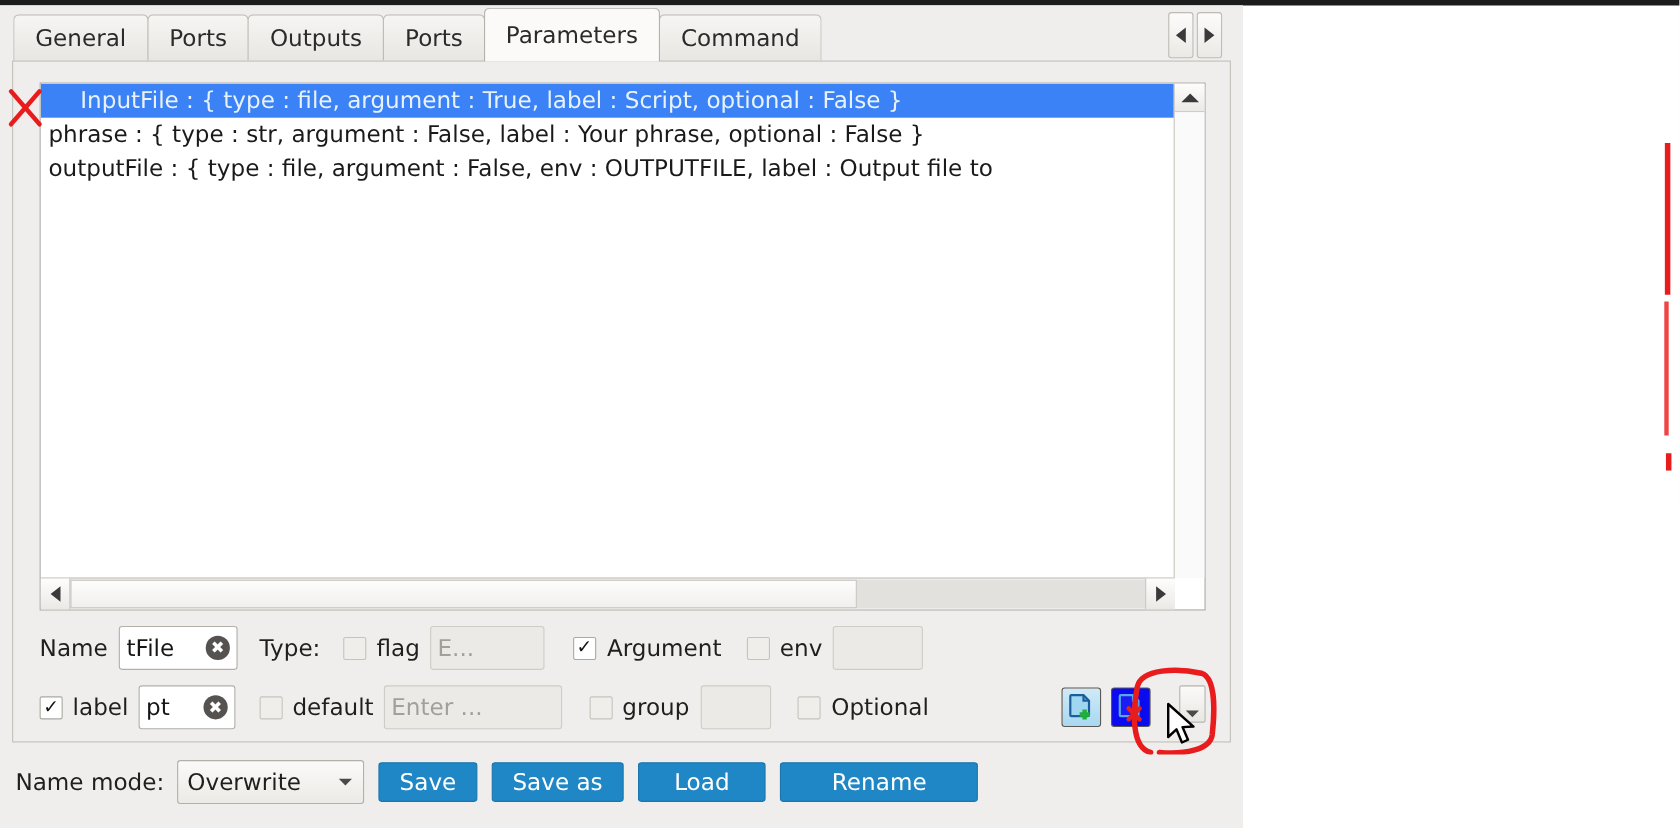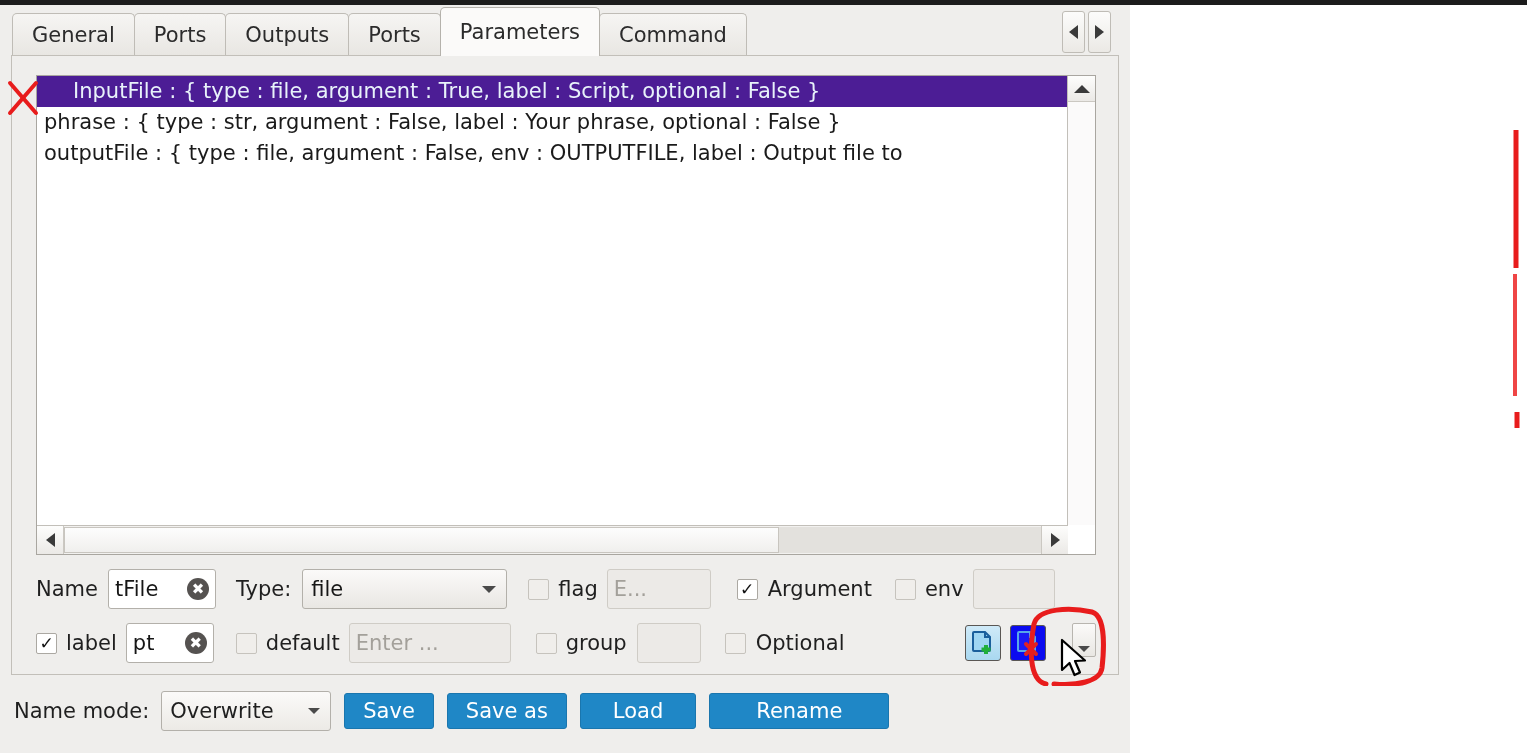--- a/index.html
+++ b/index.html
@@ -110,21 +110,21 @@
   .listrow {
     height: 31px;
     line-height: 31px;
     padding-left: 7px;
     font-size: 21px;
     color: #1a1a1a;
     white-space: nowrap;
     box-sizing: border-box;
   }
   .listrow.selected {
-    background: #4c1d95;
+    background: #3b82f6;
     color: #e8f2fa;
     padding-left: 36px;
   }
   
   #vscroll {
     position: absolute;
     right: 0px; top: 0px;
     width: 28px; height: 449px;
     background: #f4f3f1;
     border-left: 1px solid #c2bfb9;
@@ -401,24 +401,20 @@
         </div>
       </div>
 
       <div class="formrow" id="formrow1">
         <span class="flabel">Name</span>
         <div class="textfield" style="width:108px; margin-left:10px;">
           <span>tFile</span>
           <span class="clearbtn">✖</span>
         </div>
         <span class="flabel" style="margin-left:20px;">Type:</span>
-        <div class="combo" style="width:205px; margin-left:11px;">
-          <span>file</span>
-          <span class="arrow"></span>
-        </div>
         <div class="chk dim" style="margin-left:21px;"></div>
         <span class="flabel" style="margin-left:9px;">flag</span>
         <div class="textfield disabled" style="width:104px; margin-left:9px;">
           <span class="ph">E...</span>
         </div>
         <div class="chk on" style="margin-left:26px;">
             <span class="mk">✓</span>
           </div>
         <span class="flabel" style="margin-left:10px;">Argument</span>
         <div class="chk dim" style="margin-left:23px;"></div>

